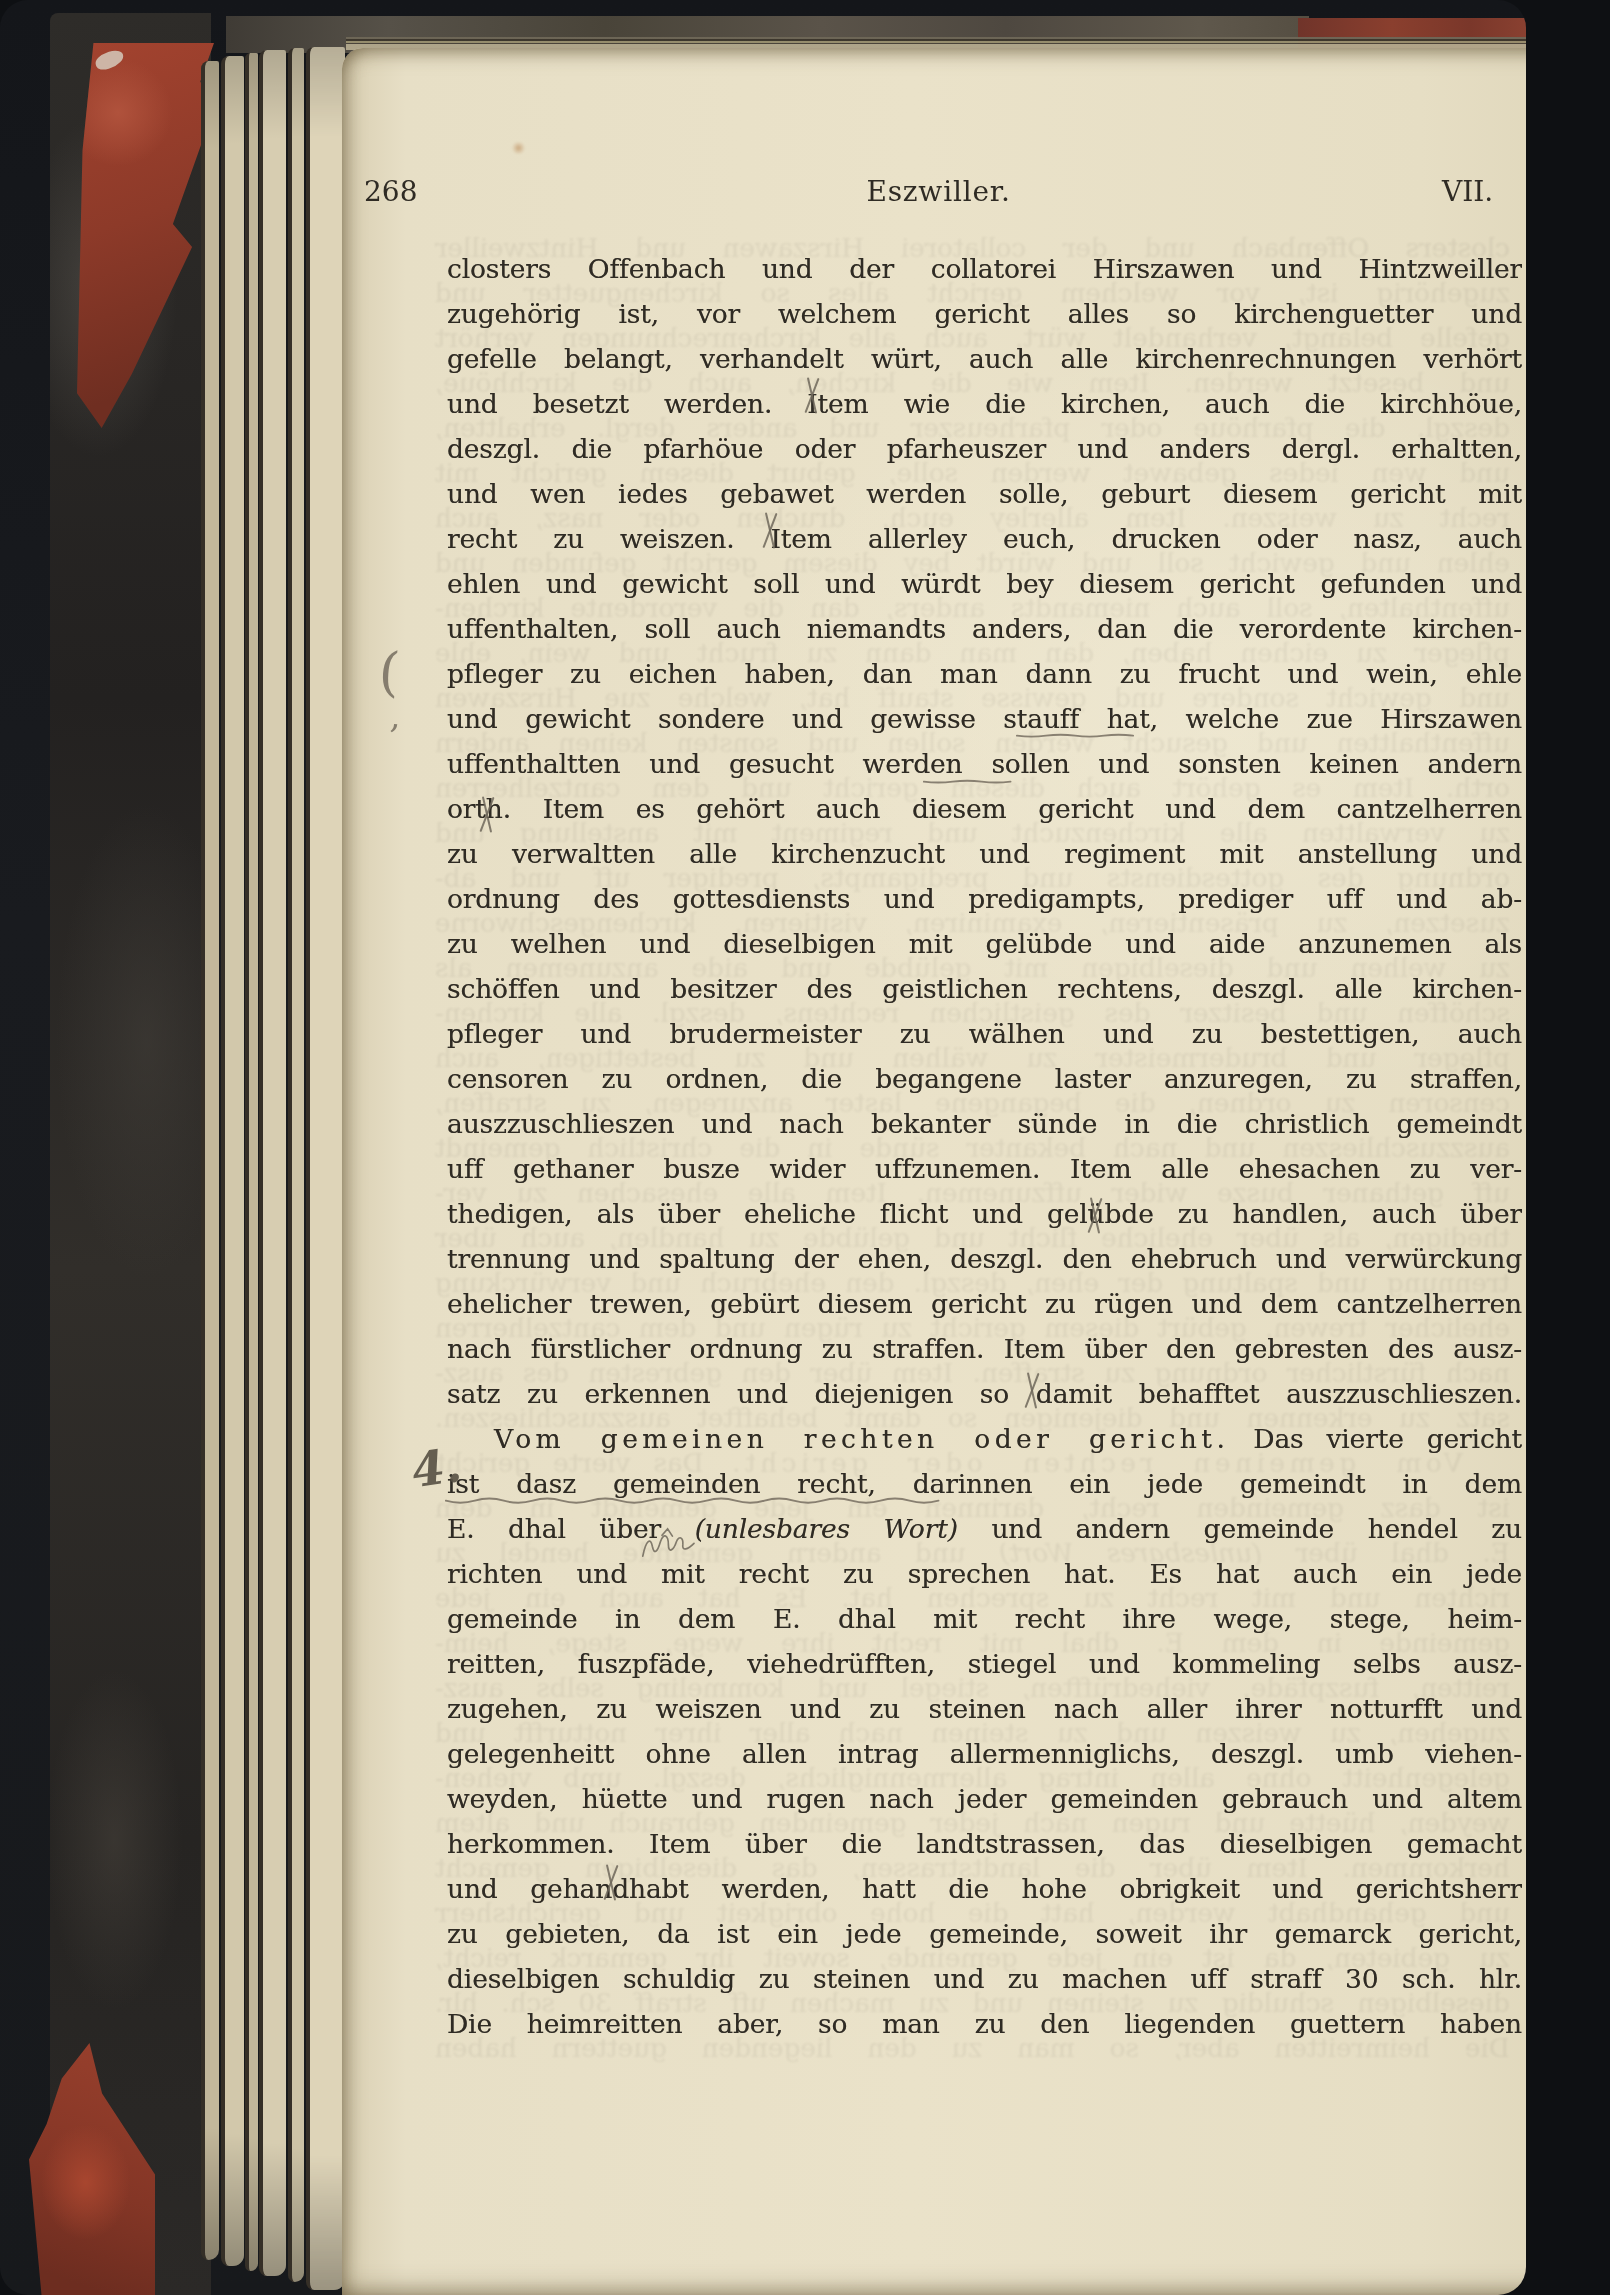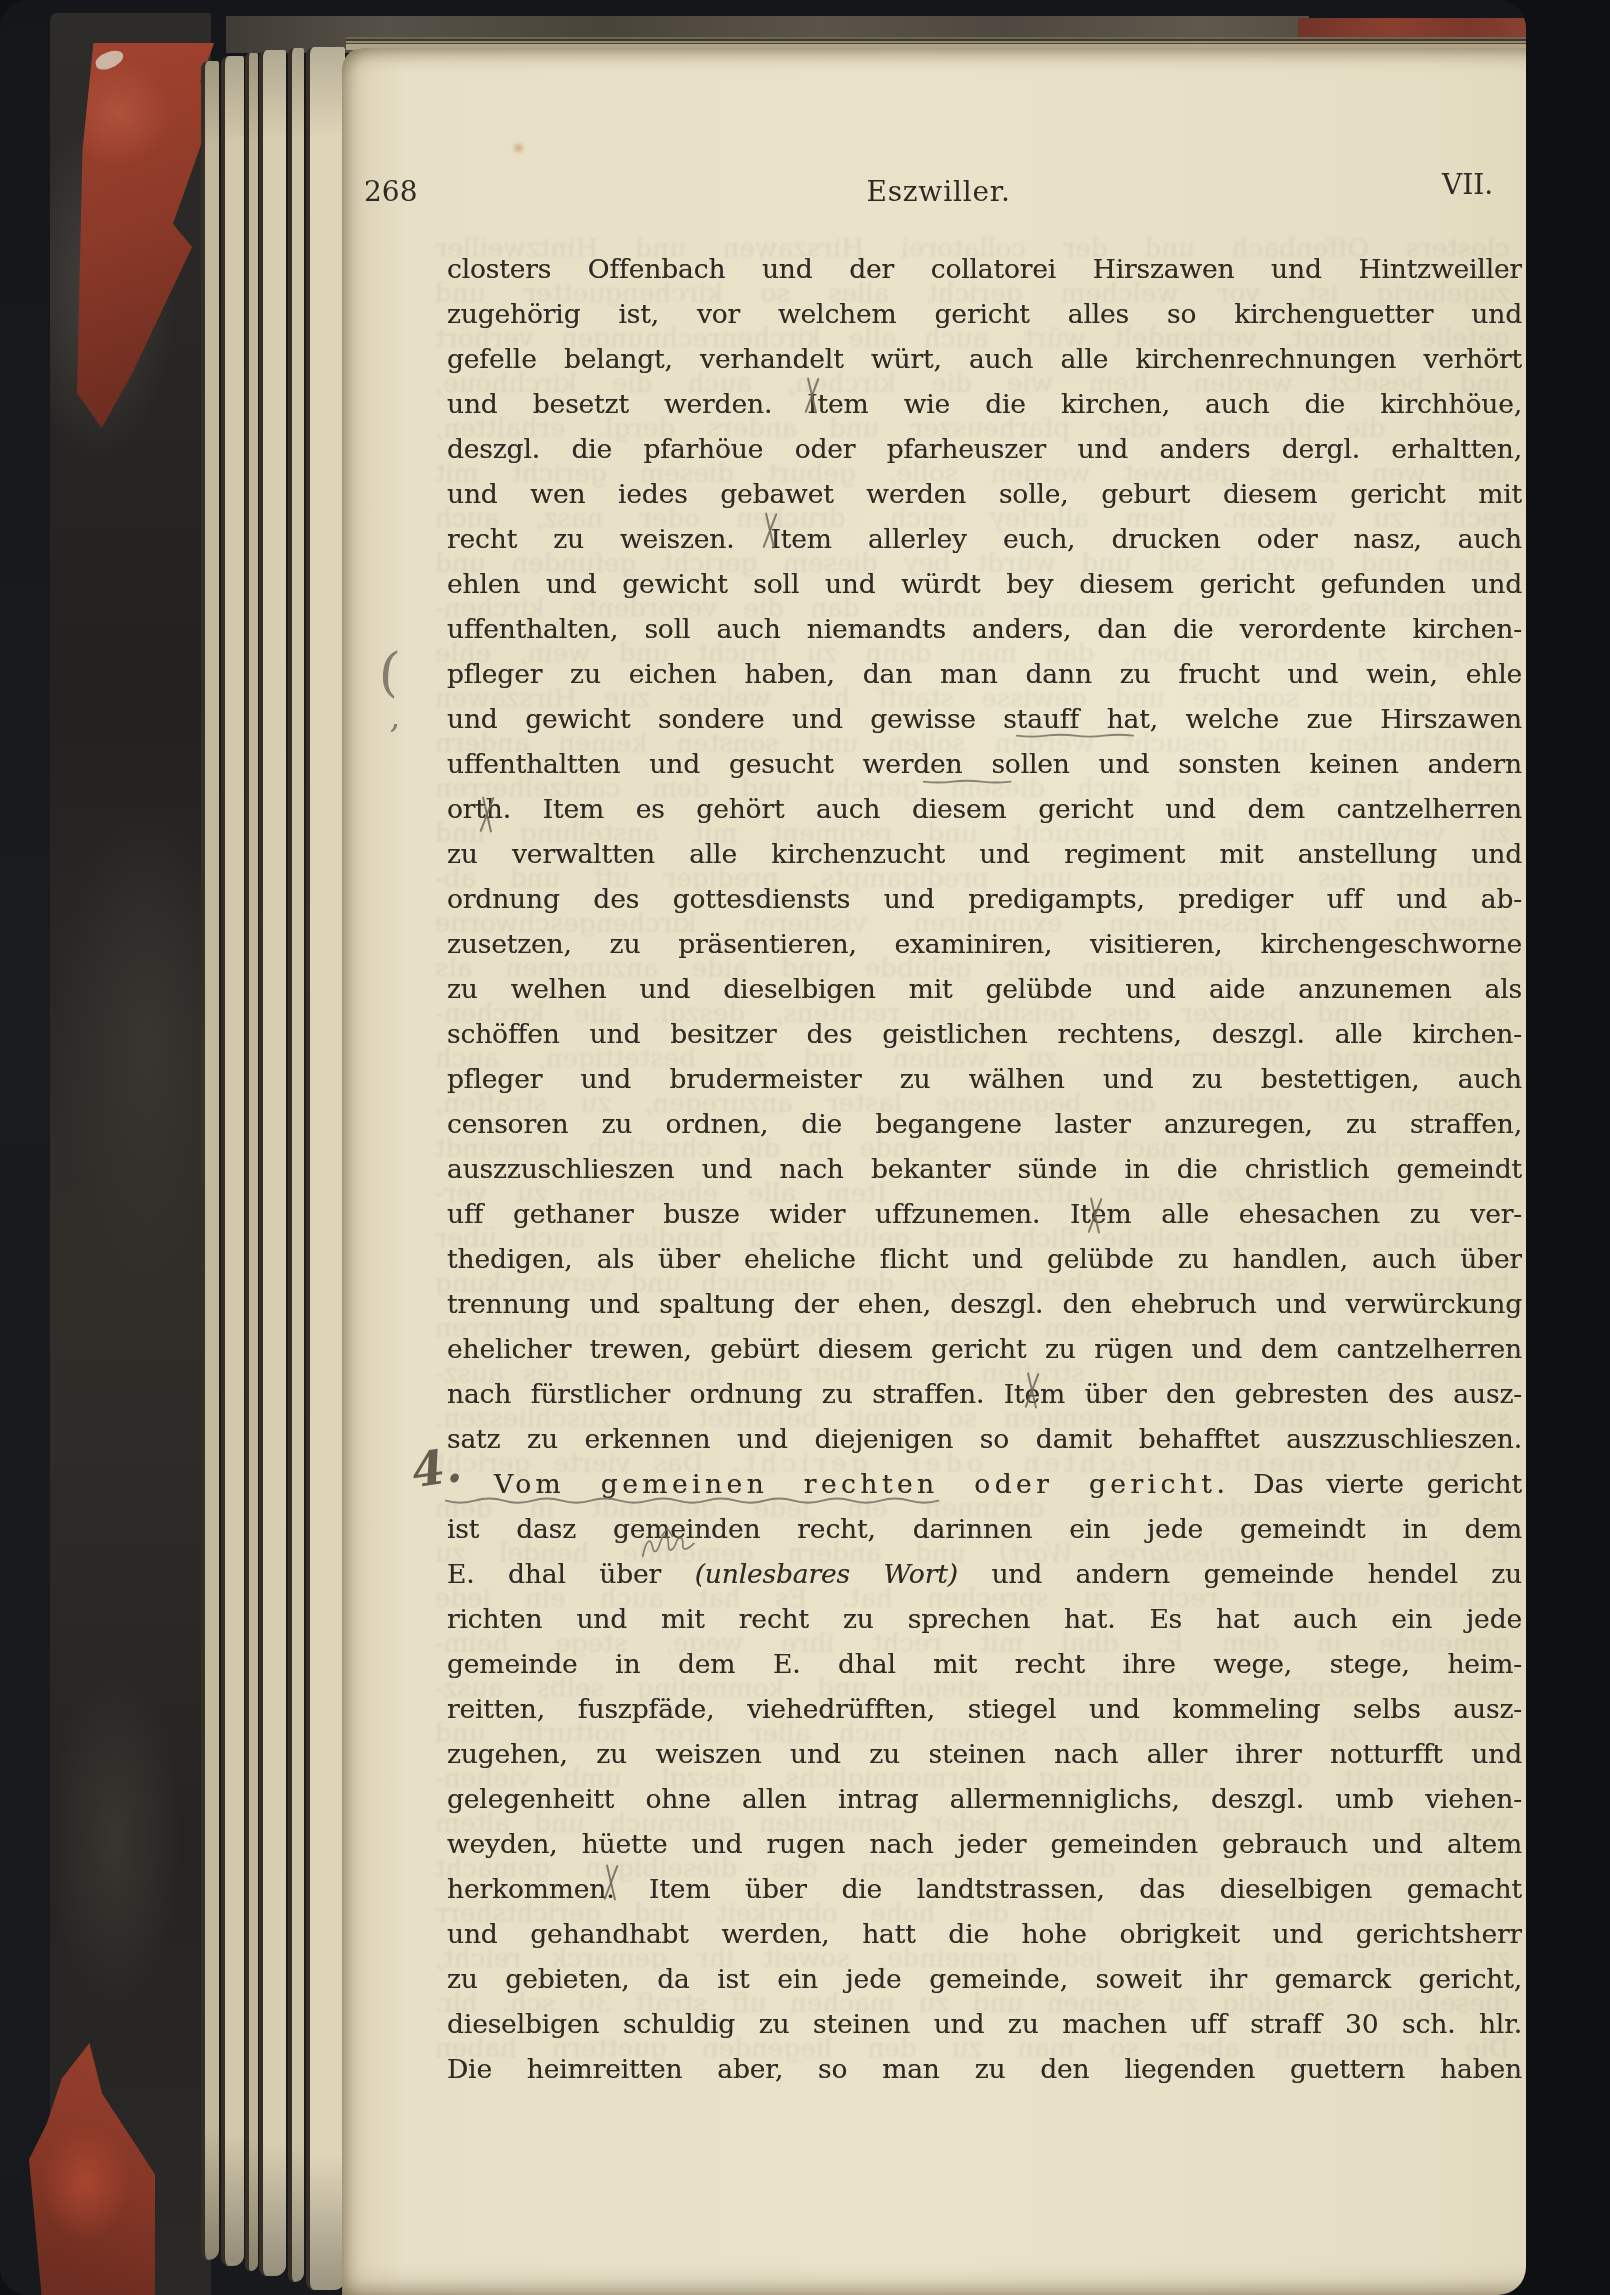--- a/index.html
+++ b/index.html
@@ -60,21 +60,21 @@
       inset 0 -16px 27px -13px rgba(90,75,45,.5);}
   .spot{position:absolute;left:511px;top:142px;width:14.5px;height:12px;z-index:4;
     background:radial-gradient(circle,#b27a44 0,rgba(178,122,68,0) 70%);filter:blur(0.8px);opacity:.55;}
 
   
   .textcol{font-family:"DejaVu Serif","Liberation Serif",serif;font-size:26.6px;letter-spacing:-0.2px;}
   .hdr{position:absolute;z-index:5;font-family:"DejaVu Serif","Liberation Serif",serif;
        font-size:28px;color:#2f2b24;}
   .pagenum{left:364px;top:175px;}
   .running{left:435px;top:175px;width:1007px;text-align:center;letter-spacing:0.8px;}
-  .chap{left:1442px;top:168px;}
+  .chap{left:1442px;top:175px;}
 
   .lines{position:absolute;left:447px;top:246px;width:1075px;z-index:5;color:#2f2b24;
          text-shadow:0 0 0.5px rgba(47,43,36,.55);}
   .bodyline{height:45px;line-height:45px;text-align:justify;text-align-last:justify;
             overflow:hidden;white-space:normal;}
   .bodyline.indent{padding-left:47px;}
   .seg-sp{letter-spacing:4.4px;word-spacing:8px;}
   .seg-it{font-style:italic;}
   .seg-gap{margin-left:24px;}
 
@@ -176,21 +176,20 @@
       <div class="bodyline"><span>und wen iedes gebawet werden solle, geburt diesem gericht mit</span></div>
       <div class="bodyline"><span>recht zu weiszen. Item allerley euch, drucken oder nasz, auch</span></div>
       <div class="bodyline"><span>ehlen und gewicht soll und würdt bey diesem gericht gefunden und</span></div>
       <div class="bodyline"><span>uffenthalten, soll auch niemandts anders, dan die verordente kirchen-</span></div>
       <div class="bodyline"><span>pfleger zu eichen haben, dan man dann zu frucht und wein, ehle</span></div>
       <div class="bodyline"><span>und gewicht sondere und gewisse stauff hat, welche zue Hirszawen</span></div>
       <div class="bodyline"><span>uffenthaltten und gesucht werden sollen und sonsten keinen andern</span></div>
       <div class="bodyline"><span>orth. Item es gehört auch diesem gericht und dem cantzelherren</span></div>
       <div class="bodyline"><span>zu verwaltten alle kirchenzucht und regiment mit anstellung und</span></div>
       <div class="bodyline"><span>ordnung des gottesdiensts und predigampts, prediger uff und ab-</span></div>
-      <div class="bodyline"><span>zusetzen, zu präsentieren, examiniren, visitieren, kirchengeschworne</span></div>
       <div class="bodyline"><span>zu welhen und dieselbigen mit gelübde und aide anzunemen als</span></div>
       <div class="bodyline"><span>schöffen und besitzer des geistlichen rechtens, deszgl. alle kirchen-</span></div>
       <div class="bodyline"><span>pfleger und brudermeister zu wälhen und zu bestettigen, auch</span></div>
       <div class="bodyline"><span>censoren zu ordnen, die begangene laster anzuregen, zu straffen,</span></div>
       <div class="bodyline"><span>auszzuschlieszen und nach bekanter sünde in die christlich gemeindt</span></div>
       <div class="bodyline"><span>uff gethaner busze wider uffzunemen. Item alle ehesachen zu ver-</span></div>
       <div class="bodyline"><span>thedigen, als über eheliche flicht und gelübde zu handlen, auch über</span></div>
       <div class="bodyline"><span>trennung und spaltung der ehen, deszgl. den ehebruch und verwürckung</span></div>
       <div class="bodyline"><span>ehelicher trewen, gebürt diesem gericht zu rügen und dem cantzelherren</span></div>
       <div class="bodyline"><span>nach fürstlicher ordnung zu straffen. Item über den gebresten des ausz-</span></div>

